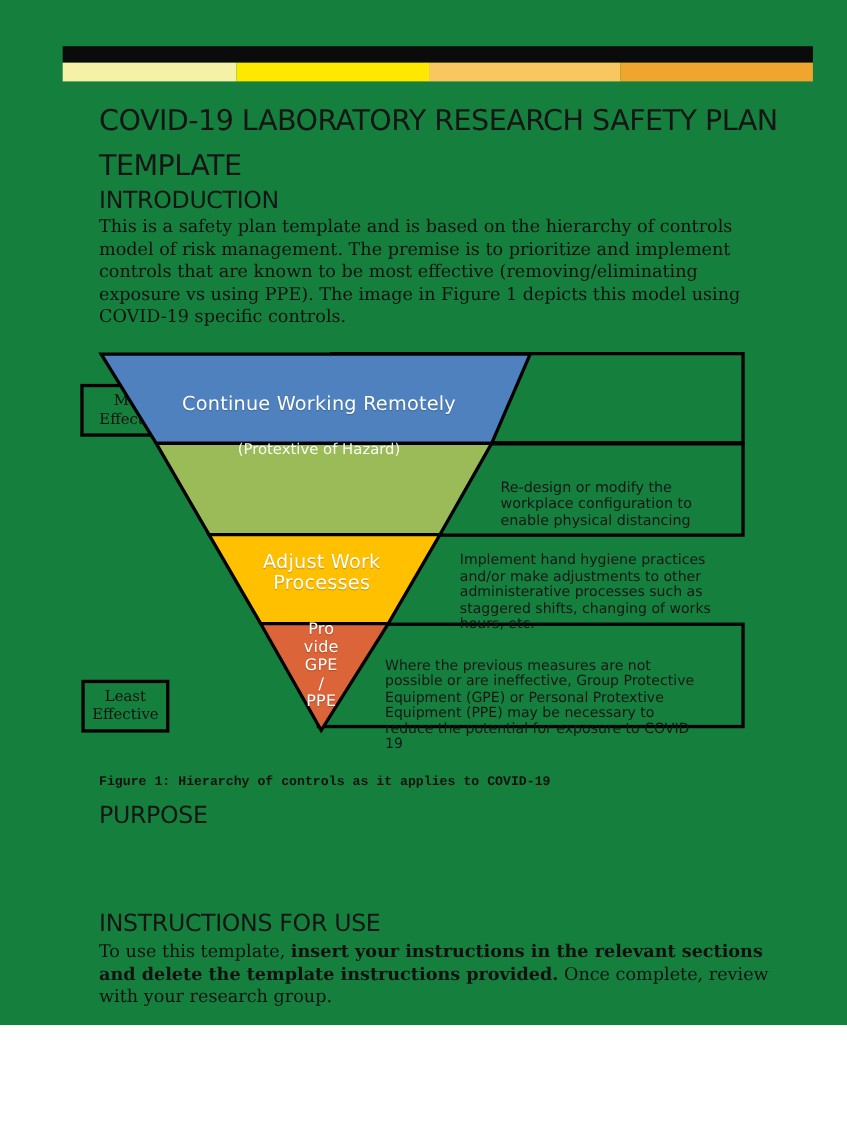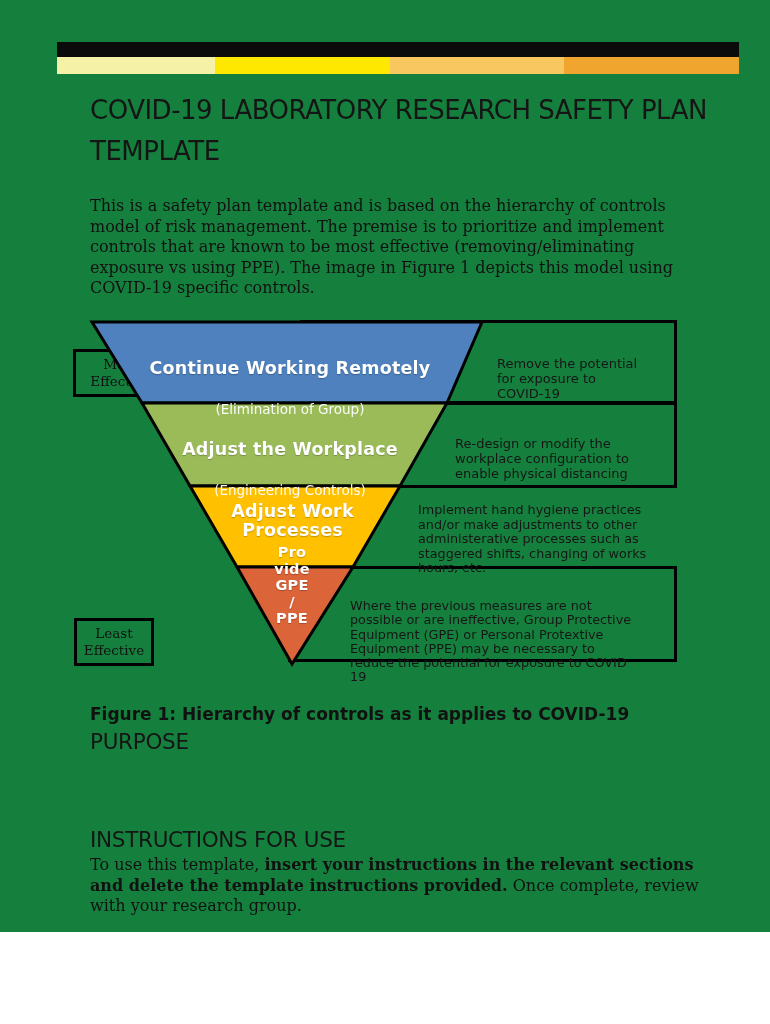--- a/index.html
+++ b/index.html
@@ -16,29 +16,29 @@
   .doc-title{left:90px;top:90px;width:620px;font-size:26px;line-height:41px;
              letter-spacing:-0.5px;color:#151515;}
   .sec-head{left:90px;width:600px;font-size:21.5px;letter-spacing:-0.3px;color:#151515;}
   .para{left:90px;width:610px;font-family:"DejaVu Serif","Liberation Serif",serif;
         font-size:16px;line-height:20.5px;color:#111;}
 
   
   .figbox{border:3px solid #000;background:transparent;box-sizing:border-box;z-index:1;}
   .pyr-svg{left:0;top:0;z-index:2;}
   .bandlab{z-index:3;text-align:center;color:#fff;white-space:pre-line;}
-  .bandlab .t{font-weight:bold;font-size:17.5px;line-height:19px;letter-spacing:0.2px;
+  .bandlab .t{font-weight:normal;font-size:17.5px;line-height:19px;letter-spacing:0.2px;
               text-shadow:0 1px 1px rgba(0,0,0,0.25);white-space:pre-line;}
   .bandlab .s{font-size:13.5px;line-height:16px;margin-top:4px;opacity:.95;white-space:pre-line;}
   .figdesc{z-index:3;font-size:13px;line-height:15.2px;color:#161616;white-space:pre-line;}
   .figdesc.small{font-size:12.8px;line-height:14.5px;}
   .effbox{display:flex;align-items:center;justify-content:center;text-align:center;
           font-family:"DejaVu Serif","Liberation Serif",serif;font-size:13.5px;
           line-height:17.5px;color:#111;white-space:pre-line;}
-  .caption{left:90px;top:704px;font-size:17px;font-weight:bold;color:#111;}
+  .caption{left:90px;top:704px;font-size:12px;font-weight:bold;color:#111;font-family:Liberation Mono, monospace;}
 
   
   .para b{font-weight:bold;}
 
   
   .logo-text{left:605px;top:944px;color:#231f20;}
   .logo-uof{font-size:9px;font-weight:bold;letter-spacing:3.6px;}
   .logo-wat{font-size:23.5px;font-weight:normal;letter-spacing:0.4px;margin-top:1px;}
 </style>
 </head>
@@ -48,20 +48,21 @@
 
   <div class="abs bar-black"></div>
   <div class="abs bar-strip">
     <span style="width:158px;background:#F5F1A6"></span>
     <span style="width:175px;background:#FFE800"></span>
     <span style="width:174px;background:#F9C75F"></span>
     <span style="width:175px;background:#F0A62E"></span>
   </div>
 
   <div class="abs doc-title">COVID-19 LABORATORY RESEARCH SAFETY PLAN TEMPLATE</div>
+  <div class="abs sec-head" style="top:170px">INTRODUCTION</div>
   <div class="abs para" style="top:196px">This is a safety plan template and is based on the hierarchy of controls model of risk management. The premise is to prioritize and implement controls that are known to be most effective (removing/eliminating exposure vs using PPE). The image in Figure 1 depicts this model using COVID-19 specific controls.</div>
 
   <div class="abs figbox" style="left:300px;top:320px;width:377px;height:84px"></div>
   <div class="abs figbox" style="left:360px;top:402px;width:317px;height:86px"></div>
   <div class="abs figbox" style="left:288px;top:566px;width:389px;height:96px"></div>
 
   <div class="abs figbox effbox" style="left:73px;top:349px;width:95px;height:48px">
     <span>Most
 Effective</span>
   </div>
@@ -72,41 +73,34 @@
 
   <svg class="abs pyr-svg" width="770" height="700" viewBox="0 0 770 700">
     <polygon points="92,322 482,322 447,403 142,403" fill="#4E81BD" stroke="#000" stroke-width="3"></polygon>
     <polygon points="142,403 447,403 400,486 190,486" fill="#9BBB59" stroke="#000" stroke-width="3"></polygon>
     <polygon points="190,486 400,486 353,567 237,567" fill="#FFC000" stroke="#000" stroke-width="3"></polygon>
     <polygon points="237,567 353,567 292,664" fill="#DB6439" stroke="#000" stroke-width="3"></polygon>
   </svg>
 
   <div class="abs bandlab" style="left:130px;top:340px;width:320px">
     <div class="t">Continue Working Remotely</div>
-    <div class="s">(Elimination of Group)</div>
-  </div>
-  <div class="abs bandlab" style="left:130px;top:421px;width:320px">
-    <div class="t">Adjust the Workplace</div>
-    <div class="s">(Engineering Controls)</div>
+    <div class="s">(Protextive of Hazard)</div>
   </div>
   <div class="abs bandlab" style="left:215px;top:483px;width:155px">
     <div class="t">Adjust Work
 Processes</div>
   </div>
-  <div class="abs bandlab" style="left:264px;top:525px;width:56px">
+  <div class="abs bandlab" style="left:264px;top:545px;width:56px">
     <div class="t" style="font-size:14.5px;line-height:16.5px">Pro
 vide
 GPE
 /
 PPE</div>
   </div>
 
-  <div class="abs figdesc" style="left:497px;top:356px;width:175px">Remove the potential
-for exposure to
-COVID-19</div>
   <div class="abs figdesc small" style="left:418px;top:503px;width:250px">Implement hand hygiene practices
 and/or make adjustments to other
 administerative processes such as
 staggered shifts, changing of works
 hours, etc.</div>
   <div class="abs figdesc" style="left:455px;top:436px;width:220px">Re-design or modify the
 workplace configuration to
 enable physical distancing</div>
   <div class="abs figdesc small" style="left:350px;top:599px;width:300px;line-height:14.3px">Where the previous measures are not
 possible or are ineffective, Group Protective

